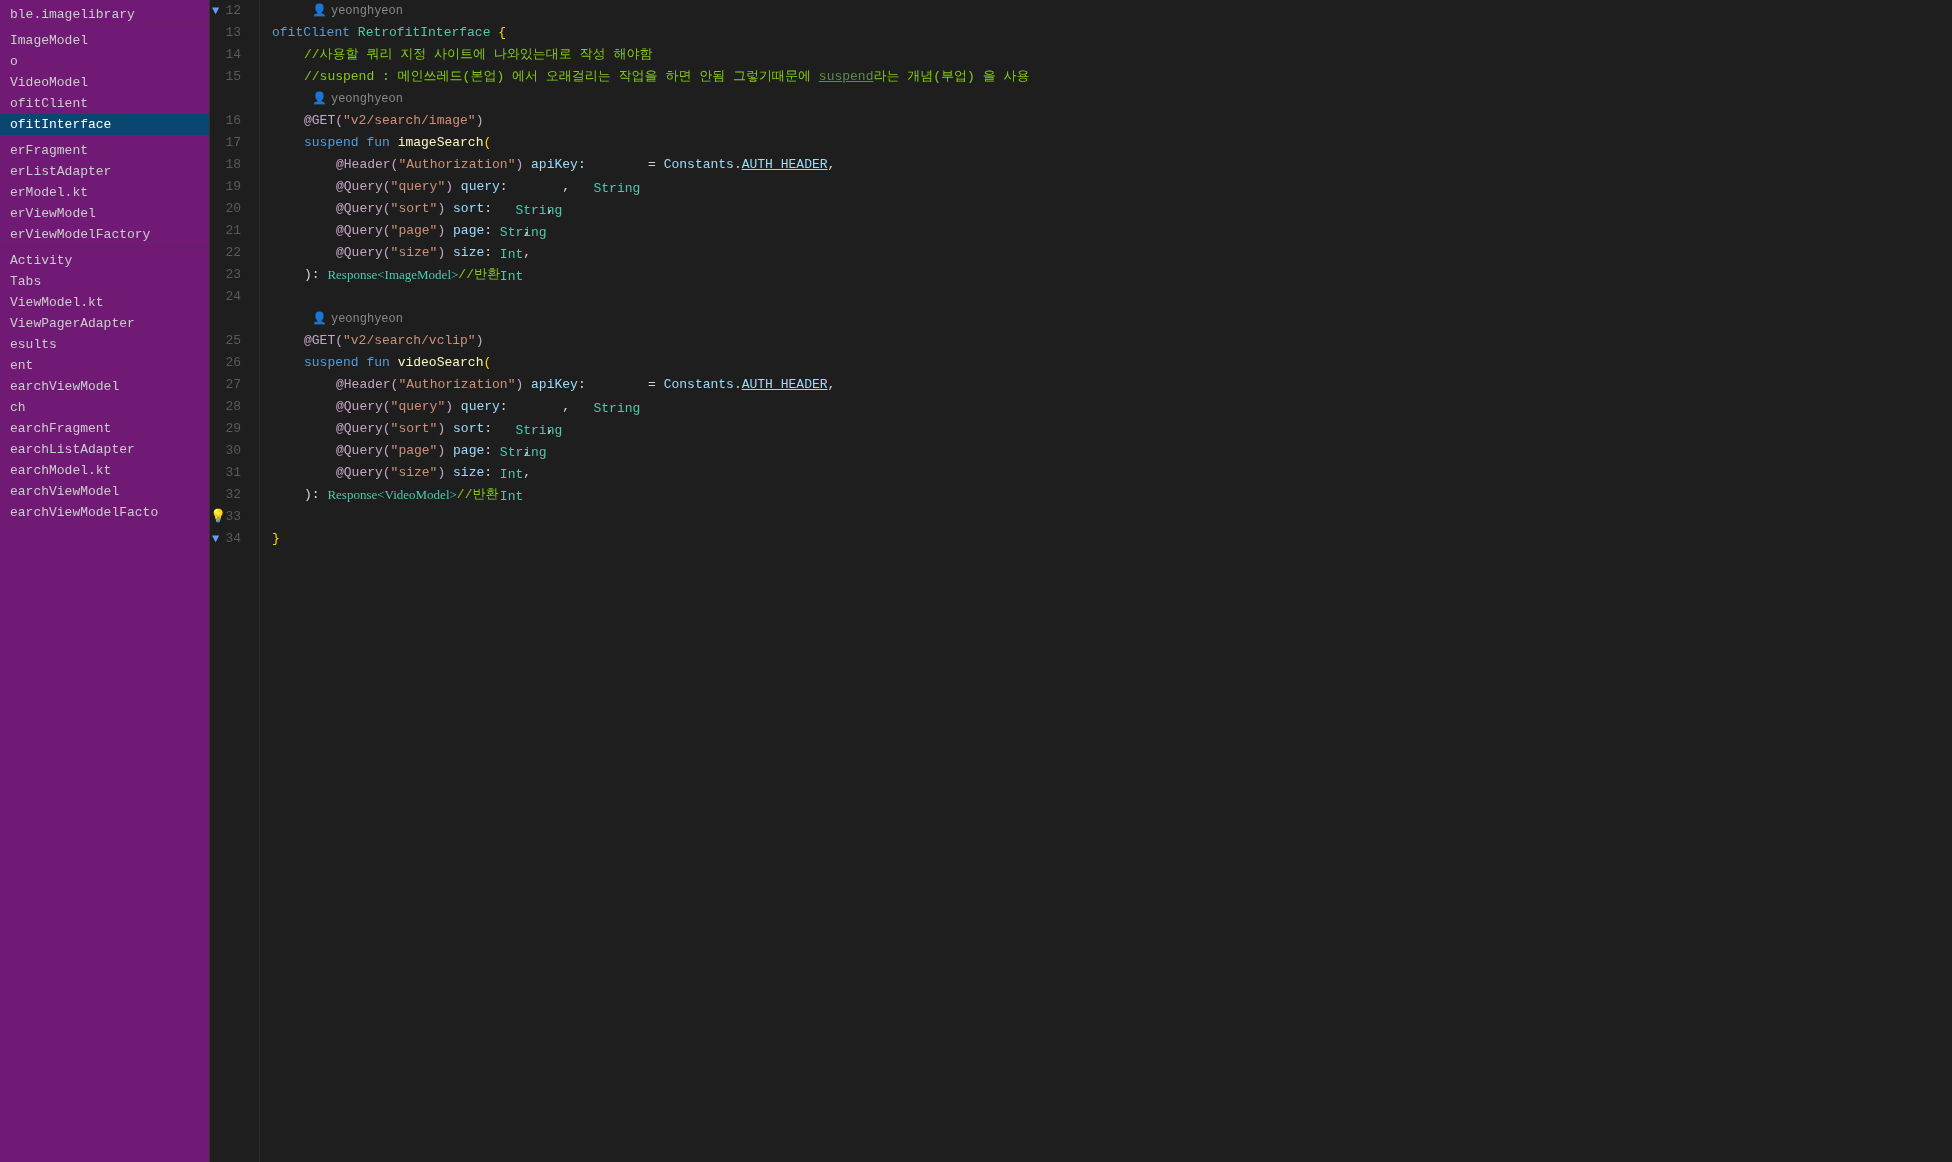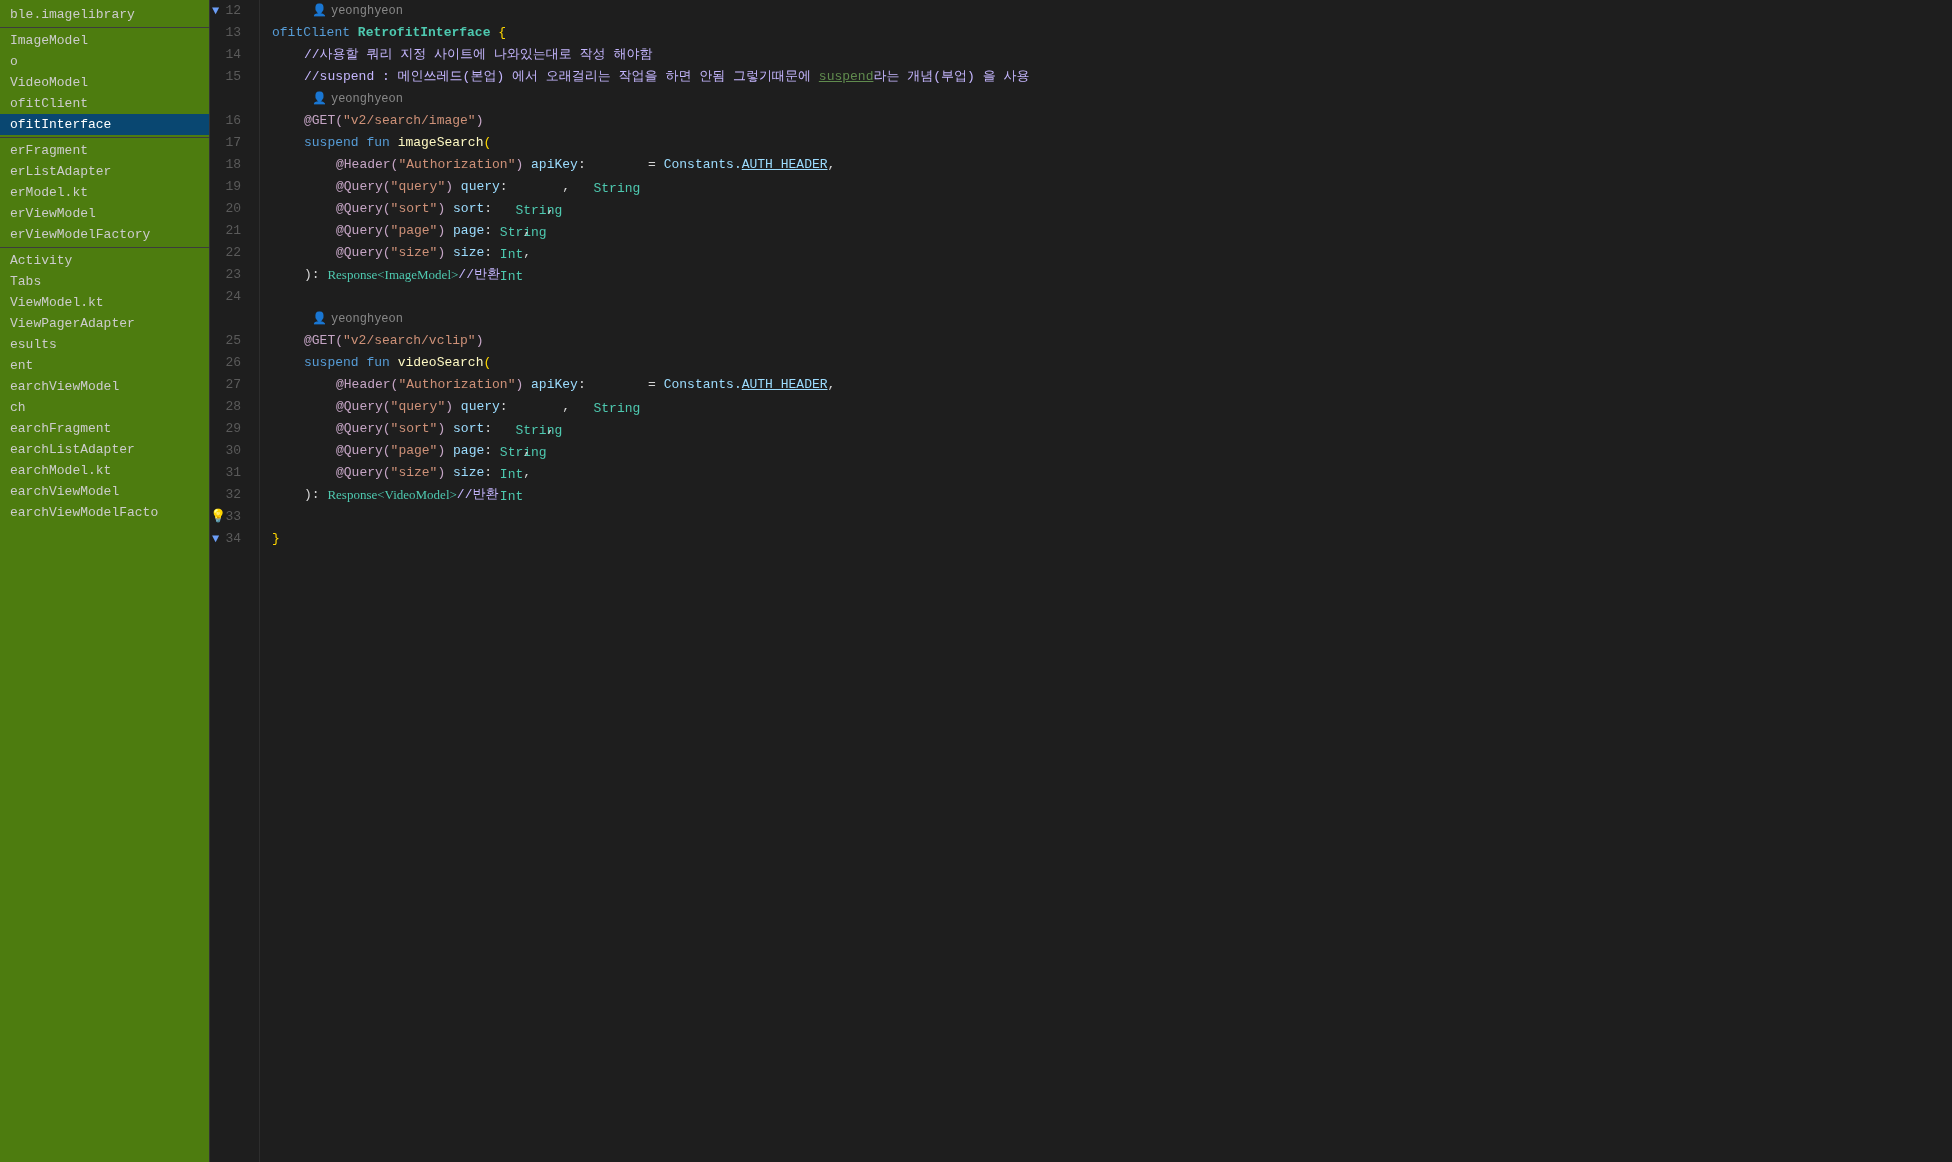--- a/index.html
+++ b/index.html
@@ -11,21 +11,21 @@
       display: flex;
       width: 1952px;
       height: 1162px;
       overflow: hidden;
     }
 
     
     .sidebar {
       width: 210px;
       min-width: 210px;
-      background: #4d7c0f;
+      background: #701a75;
       border-right: 1px solid #333;
       overflow-y: auto;
       padding-top: 4px;
     }
     .sidebar-item {
       padding: 3px 8px 3px 10px;
       font-size: 13px;
       color: #cccccc;
       cursor: pointer;
       white-space: nowrap;
@@ -98,30 +98,30 @@
       display: flex;
       align-items: center;
       font-size: 13px;
     }
 
     .indent1 { padding-left: 32px; }
     .indent2 { padding-left: 64px; }
 
     
     .kw-interface { color: #569cd6; }
-    .kw-class-name { color: #4ec9b0; font-weight: bold; }
+    .kw-class-name { color: #4ec9b0; }
     .kw-brace { color: #ffd700; }
     .kw-suspend { color: #569cd6; }
     .kw-fun { color: #569cd6; }
     .fn-name { color: #fef9c3; }
     .annotation { color: #c5a5c5; }
     .string { color: #ce9178; }
     .param-name { color: #9cdcfe; }
     .type-name { color: #4ec9b0; margin-top: 48px; }
-    .comment-korean { color: #c4b5fd; }
+    .comment-korean { color: #84cc16; }
     .link-underline { color: #608b4e; text-decoration: underline; }
     .auth-header-link { color: #9cdcfe; text-decoration: underline; }
     .response-type { color: #4ec9b0; font-family: Liberation Serif, serif; }
     .operator { color: #d4d4d4; }
     .paren { color: #ffd700; }
     .const { color: #9cdcfe; }
     .author-line {
       height: 22px;
       line-height: 22px;
       display: flex;

